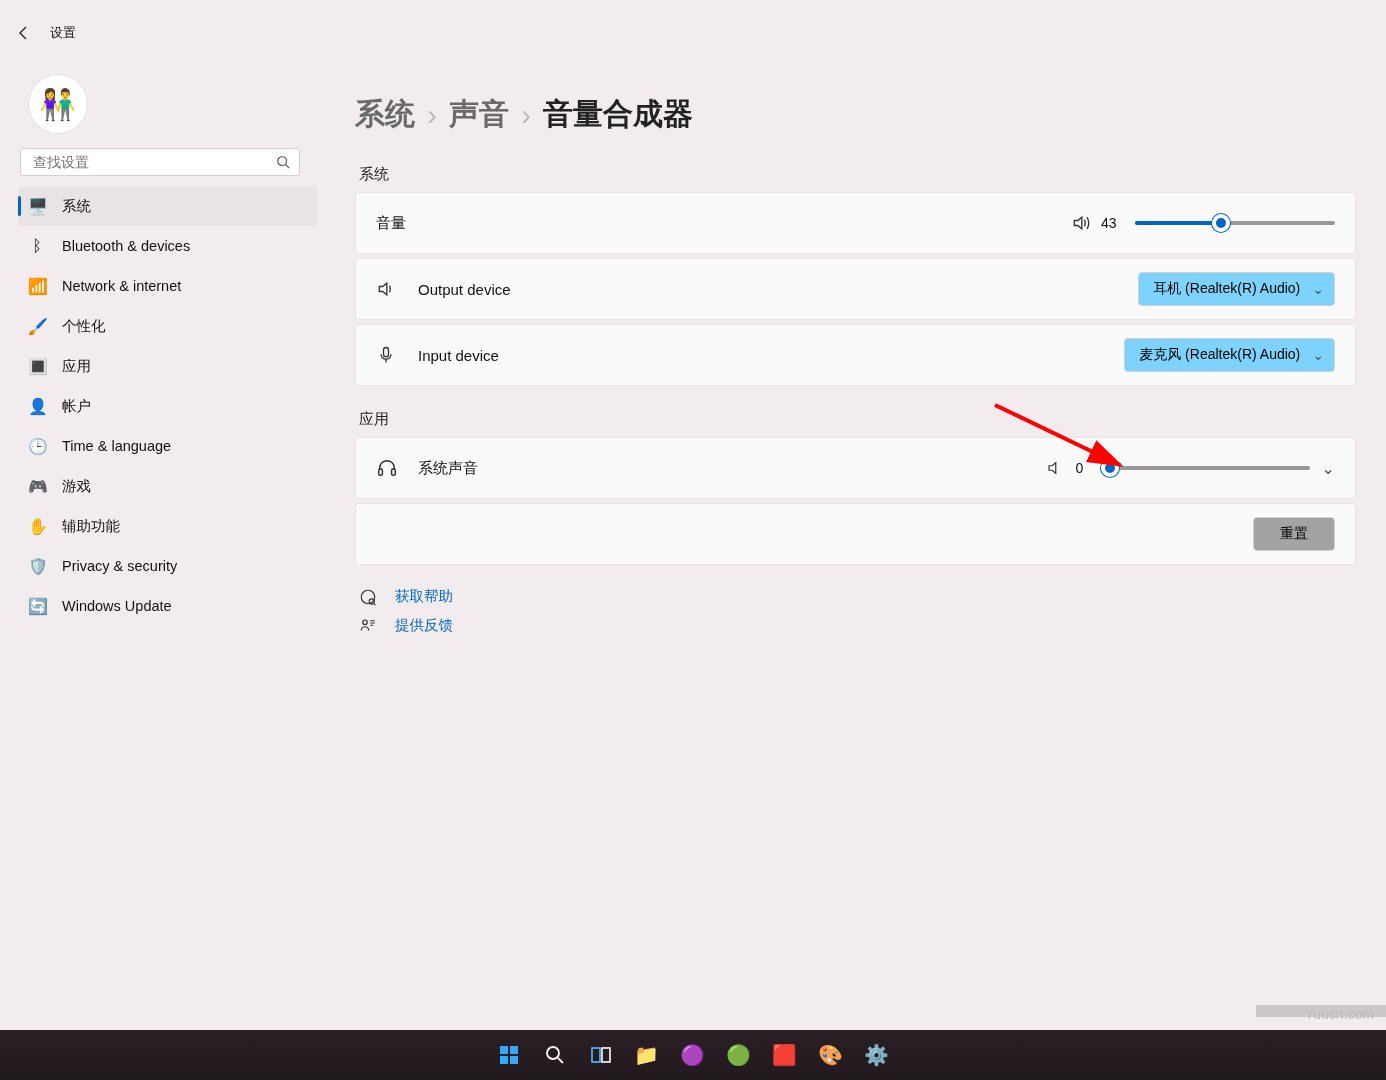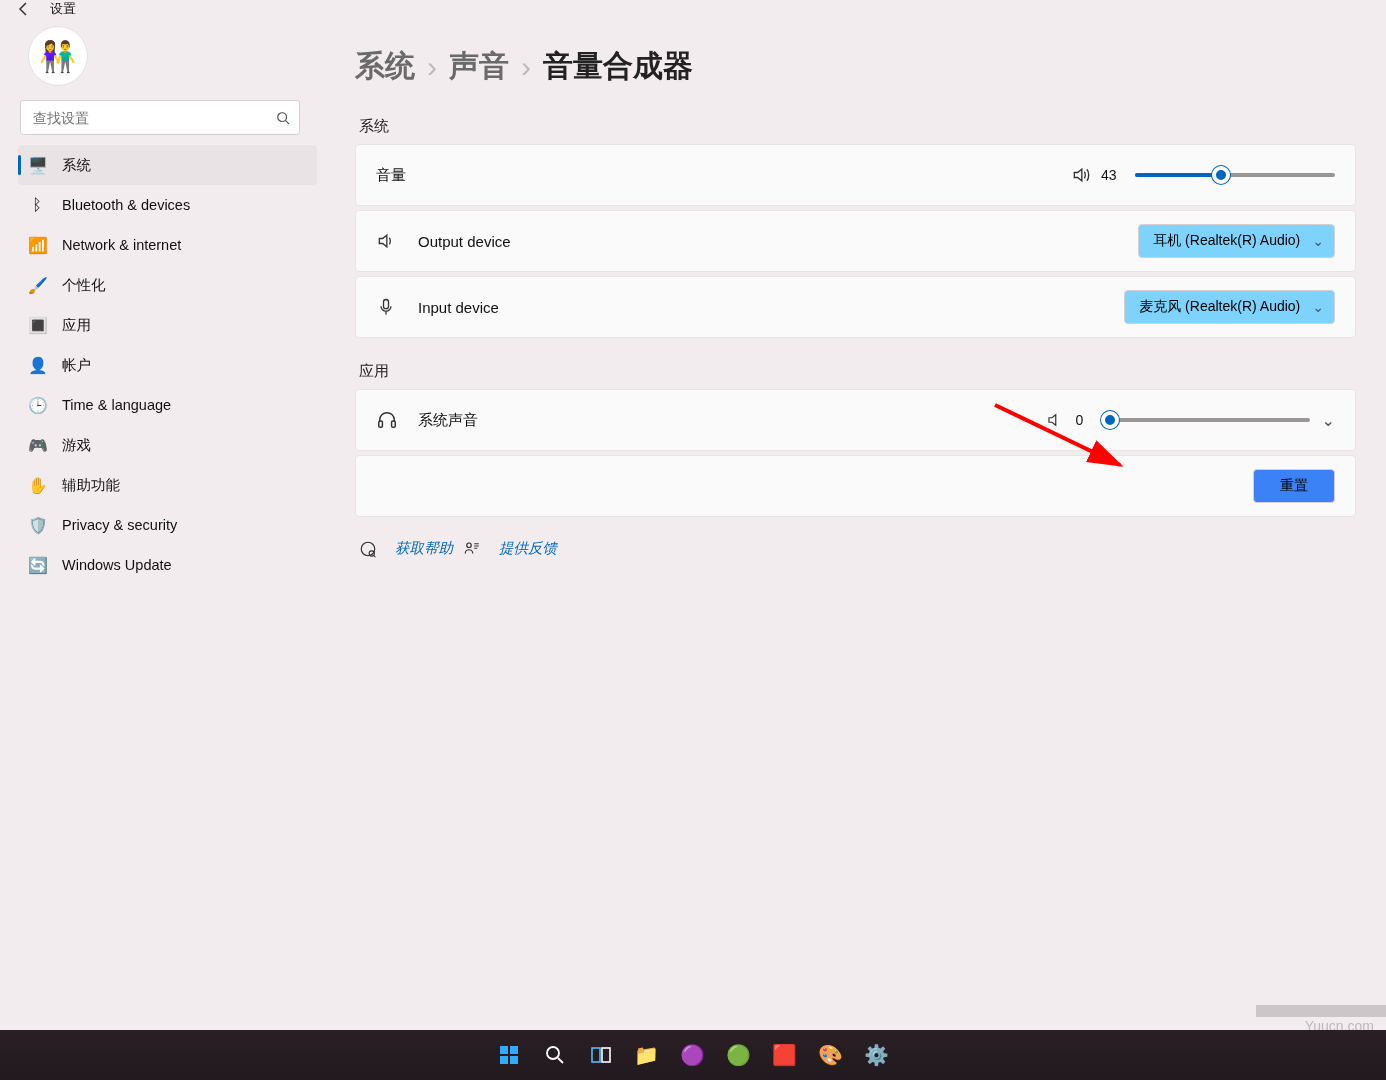--- a/index.html
+++ b/index.html
@@ -1,29 +1,29 @@
 <!DOCTYPE html>
 <html><head>
 <meta charset="utf-8">
 <style>
 * { margin:0; padding:0; box-sizing:border-box; font-family:"Segoe UI","Microsoft YaHei",sans-serif; }
 html,body { width:1386px; height:1080px; background:#f3ecee; overflow:hidden; }
 
-.titlebar { display:flex; align-items:center; padding:0 16px; gap:18px; }
+.titlebar { display:flex; align-items:center; padding:24px 16px; gap:18px; }
 .back-btn { width:16px; height:16px; color:#333; cursor:pointer; }
 .titlebar-text { font-size:13px; color:#111; }
 
 .layout { display:flex; width:100%; height:calc(100% - 42px); }
 .sidebar { width:335px; min-width:335px; padding:0 18px; display:flex; flex-direction:column; }
 
 .avatar { width:60px; height:60px; border-radius:50%; background:#fff; margin:8px 0 14px 10px; display:flex; align-items:center; justify-content:center; font-size:30px; border:1px solid #e6dfe1; }
 .avatar span { filter:none; }
 
 .searchbox { position:relative; width:280px; margin-left:2px; }
-.searchbox input { width:100%; height:35px; border:1px solid #d5cfd1; background:#fff; padding:0 40px 0 12px; font-size:14px; border-radius:3px; outline:none; }
+.searchbox input { width:100%; height:28px; border:1px solid #d5cfd1; background:#fff; padding:0 40px 0 12px; font-size:14px; border-radius:3px; outline:none; }
 .searchbox .s-icon { position:absolute; right:10px; top:50%; transform:translateY(-50%); color:#555; }
 
 .nav { list-style:none; margin-top:10px; }
 .nav li { display:flex; align-items:center; height:40px; padding:0 10px; gap:16px; font-size:14.5px; color:#111; cursor:pointer; border-radius:4px; margin-bottom:0px; position:relative; }
 .nav li.active { background:#eae3e5; }
 .nav li.active::before { content:""; position:absolute; left:0; top:10px; bottom:10px; width:3px; background:#0067c0; border-radius:2px; }
 .nav .ico { width:18px; text-align:center; font-size:16px; }
 
 .main { flex:1; padding:0 0 0 20px; }
 .breadcrumbs { display:flex; align-items:center; gap:12px; margin:28px 0 30px 0; font-size:30px; color:#6a6a6a; font-weight:600; }
@@ -43,36 +43,36 @@
 .vol-val { font-size:14px; color:#111; margin-right:10px; text-align:left; width:24px; }
 .slider { position:relative; width:200px; height:4px; background:#9a9599; border-radius:2px; }
 .slider .fill { position:absolute; left:0; top:0; bottom:0; background:#0067c0; border-radius:2px; }
 .slider .thumb { position:absolute; top:50%; width:18px; height:18px; border-radius:50%; background:#0067c0; border:4px solid #fff; box-shadow:0 0 0 1px #0067c0; transform:translate(-50%,-50%); }
 
 .dropdown { border:1px solid #d5cfd1; background:#7dd3fc; height:34px; border-radius:4px; display:flex; align-items:center; padding:0 10px 0 14px; gap:12px; font-size:14px; cursor:pointer; }
 .dropdown .chev { color:#555; }
 
 .expand-chev { color:#555; margin-left:12px; cursor:pointer; }
 
-.btn { border:1px solid #d5cfd1; background:#3b82f6; height:34px; border-radius:4px; padding:0 26px; font-size:14px; cursor:pointer; }
-
-.footer-links { margin-top:22px; display:flex; flex-direction:row; gap:10px; padding-left:4px;font-style:italic; }
+.btn { border:1px solid #d5cfd1; background:#a3a3a3; height:34px; border-radius:4px; padding:0 26px; font-size:14px; cursor:pointer; }
+
+.footer-links { margin-top:22px; display:flex; flex-direction:column; gap:10px; padding-left:4px; }
 .footer-links .fl { display:flex; align-items:center; gap:18px; font-size:14.5px; }
 .footer-links .fl .fl-icon { width:18px; color:#333; }
 .footer-links .fl a { color:#0067c0; text-decoration:none; cursor:pointer; }
 
 
 .arrow-annot { position:absolute; left:990px; top:400px; pointer-events:none; }
 
 .taskbar { position:absolute; left:0; right:0; bottom:0; height:50px; background:linear-gradient(#2a1f24,#211a1e); display:flex; align-items:center; justify-content:center; gap:6px; }
 .taskbar .tb-btn { width:40px; height:40px; border-radius:4px; display:flex; align-items:center; justify-content:center; font-size:20px; color:#fff; cursor:pointer; }
 
 .scroll-ind { position:absolute; right:0; top:1005px; width:130px; height:12px; background:#ccc6c9; }
 
-.watermark { position:absolute; right:12px; bottom:46px; color:#bdb8bb; font-size:14px; font-family:Arial,sans-serif; }
+.watermark { position:absolute; right:12px; bottom:58px; color:#bdb8bb; font-size:14px; font-family:Arial,sans-serif; }
 
 svg { display:block; }
 </style>
 </head>
 <body>
 
 <div class="titlebar">
   <span class="back-btn">
     <svg width="16" height="16" viewBox="0 0 16 16">
         <path d="M10 2 L4 8 L10 14" stroke="#333" stroke-width="1.5" fill="none"></path>

